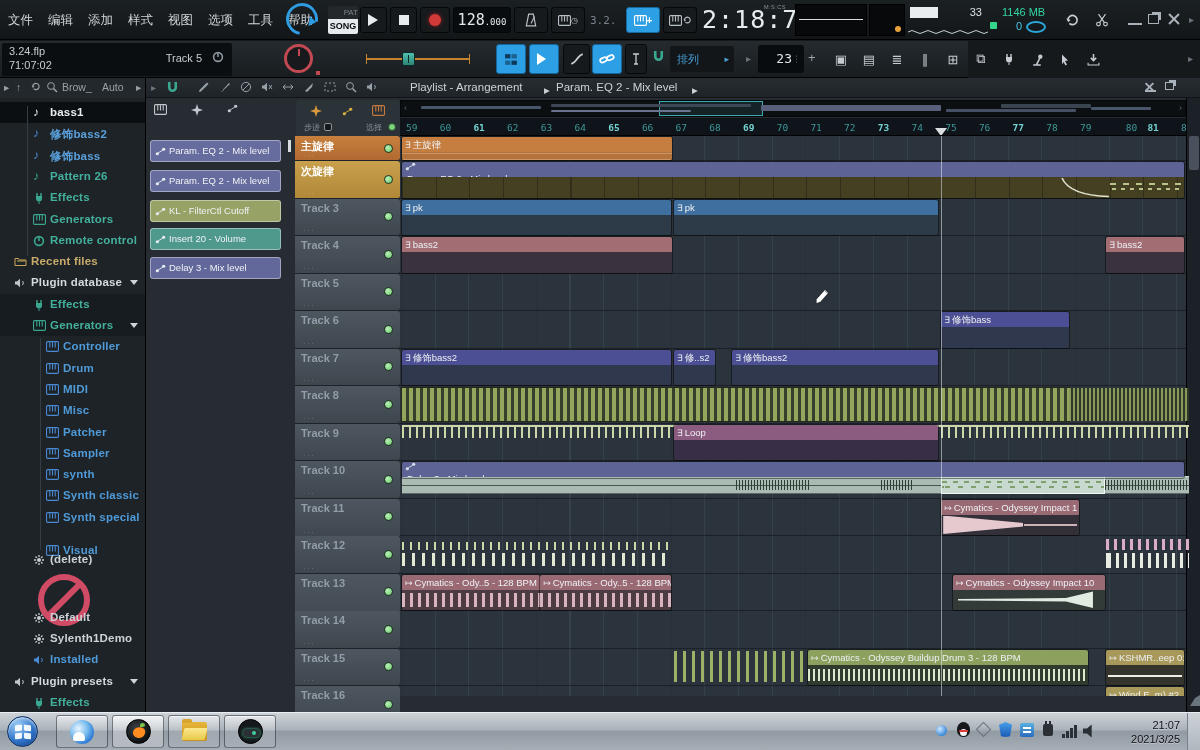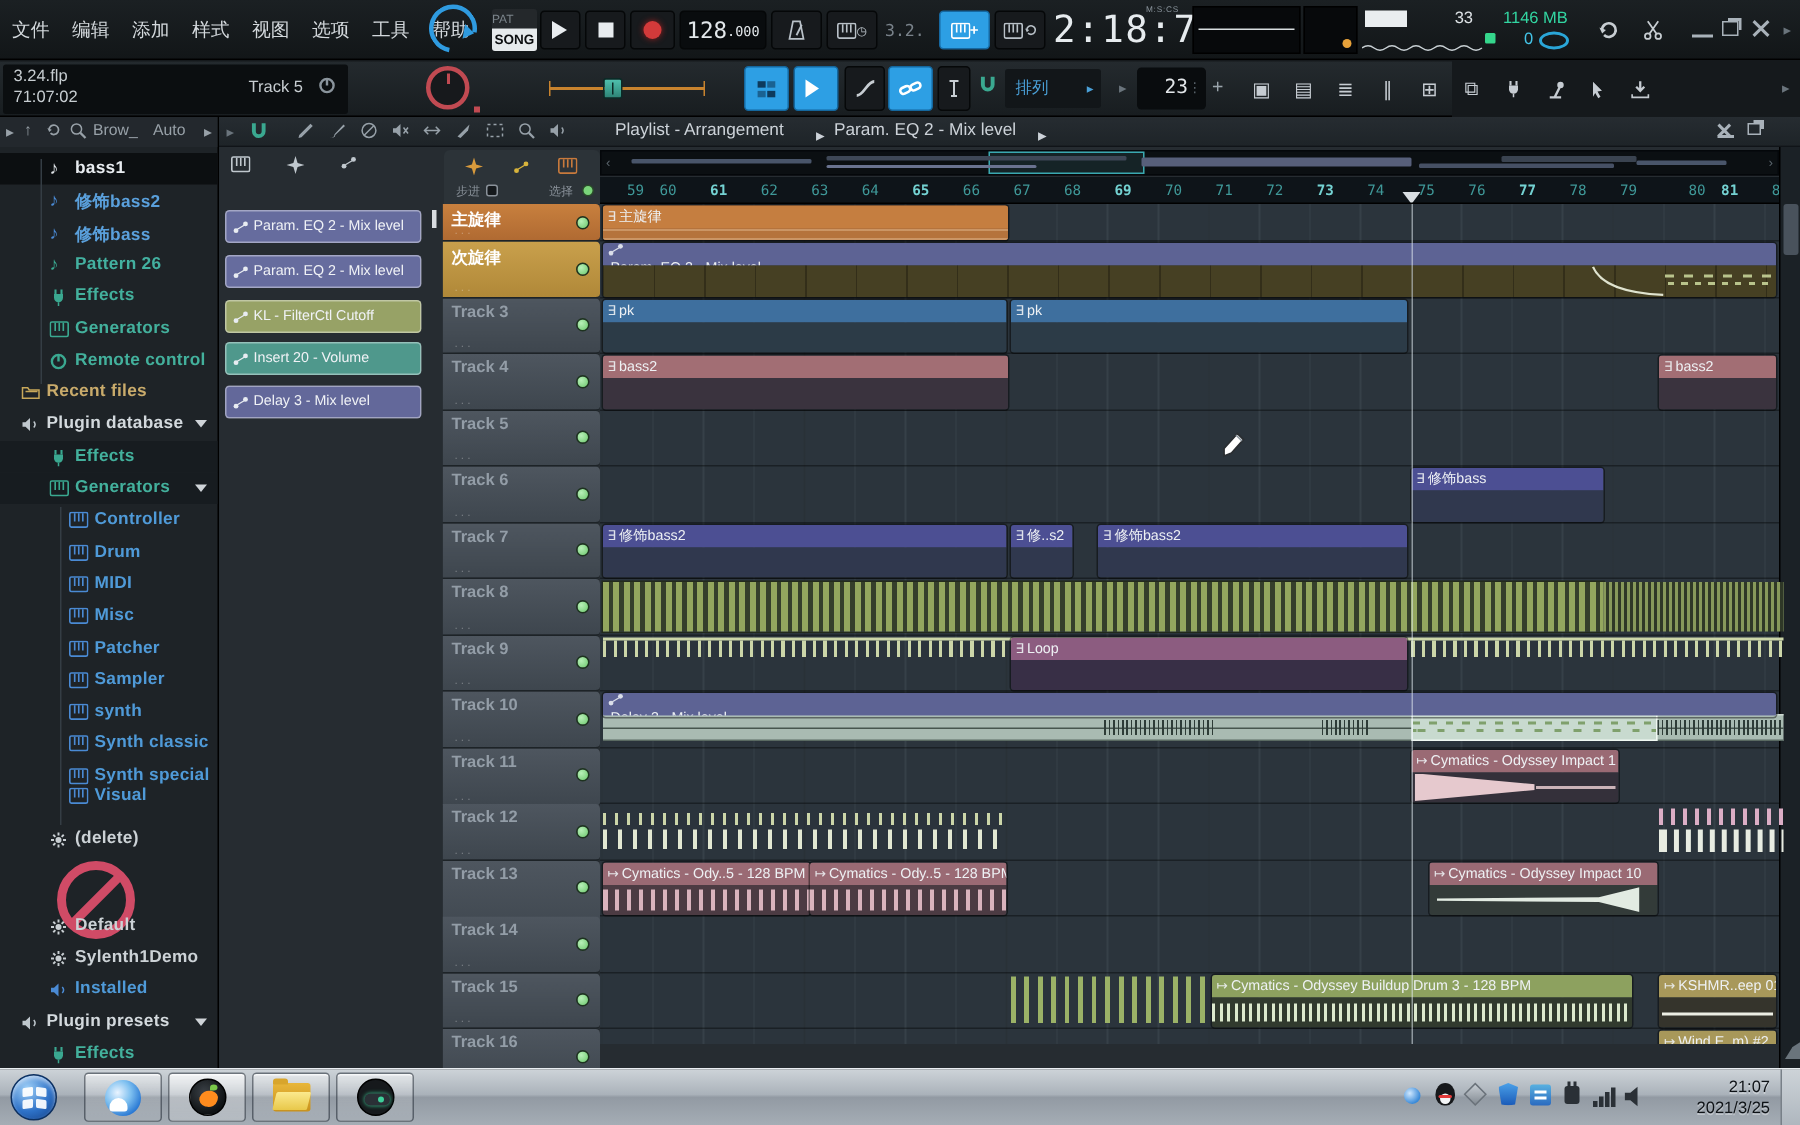--- a/index.html
+++ b/index.html
@@ -10,21 +10,21 @@
 
 
 #titlebar{position:absolute;left:0;top:0;width:1200px;height:40px;
   background:linear-gradient(#1b2023,#121618);border-bottom:1px solid #000}
 #menu{position:absolute;left:8px;top:0;height:40px;display:flex;align-items:center;gap:15px}
 #menu .mi{color:#d3d8dc;font-size:12.5px;cursor:default}
 #spinner{position:absolute;left:286px;top:3px;width:32px;height:32px;border-radius:50%;
   border:3px solid #2f9be0;border-bottom-color:transparent;transform:rotate(-35deg)}
 #spinner:after{content:'';position:absolute;right:-2px;bottom:-2px;border:5px solid transparent;border-left:7px solid #2f9be0;transform:rotate(45deg)}
 #patsong{position:absolute;left:328px;top:6px;width:30px;height:28px}
-#pat{height:13px;background:#24282b;color:#7b848b;font-size:8px;text-align:left;line-height:13px;border-radius:2px 2px 0 0}
+#pat{height:13px;background:#24282b;color:#7b848b;font-size:8px;text-align:right;line-height:13px;border-radius:2px 2px 0 0}
 #song{height:15px;background:#e6eaec;color:#0b0d0f;font-weight:bold;font-size:9px;text-align:center;line-height:15px;border-radius:0 0 2px 2px}
 .tbtn{position:absolute;top:7px;height:26px;background:#171a1d;border:1px solid #050708;border-radius:3px;display:flex;align-items:center;justify-content:center}
 #play{left:360px;width:27px}#play .tri{width:0;height:0;border:6px solid transparent;border-left:10px solid #e8ecef;margin-left:4px}
 #stop{left:390px;width:27px}#stop .sq{width:10px;height:10px;background:#e8ecef}
 #rec{left:420px;width:30px}#rec .dot{width:12px;height:12px;border-radius:50%;background:#d23a3a;box-shadow:0 0 4px #a02020}
 #tempo{left:453px;width:58px;background:#090c0e;color:#e2e7ea;font-family:"DejaVu Sans Mono",monospace}
 #tempo-int{font-size:15px}#tempo-dec{font-size:9px;margin-top:4px}
 #metronome{left:514px;width:34px}
 #waitbtn{left:551px;width:34px}
 #pos{position:absolute;left:590px;top:14px;color:#79828a;font-size:11px;font-family:"DejaVu Sans Mono",monospace}
@@ -608,21 +608,21 @@
         </div>
         <div class="brow" style="position: absolute; top: 408.7px; height: 21.3px;">
           <span style="position: absolute; left: 46px; top: 5px;">
             <svg width="13" height="11" viewBox="0 0 12 10">
               <rect x="0.5" y="0.5" width="11" height="9" rx="1" fill="none" stroke="#4a8ad4"></rect>
               <path d="M3.5 1v5M6 1v5M8.5 1v5" stroke="#4a8ad4"></path>
             </svg>
           </span>
           <span class="lb" style="left: 63px; color: rgb(79, 154, 216);">Synth special</span>
         </div>
-        <div class="brow" style="position: absolute; top: 422px; height: 21.3px;">
+        <div class="brow" style="position: absolute; top: 442px; height: 21.3px;">
           <span style="position: absolute; left: 46px; top: 5px;">
             <svg width="13" height="11" viewBox="0 0 12 10">
               <rect x="0.5" y="0.5" width="11" height="9" rx="1" fill="none" stroke="#4a8ad4"></rect>
               <path d="M3.5 1v5M6 1v5M8.5 1v5" stroke="#4a8ad4"></path>
             </svg>
           </span>
           <span class="lb" style="left: 63px; color: rgb(79, 154, 216);">Visual</span>
         </div>
         <div class="brow" style="position: absolute; top: 451.3px; height: 21.3px;">
           <span style="position: absolute; left: 33px; top: 5px;">
@@ -810,21 +810,21 @@
     <div class="seg" style="position: absolute; left: 20px; top: 5px; width: 120px; height: 3px; background: rgb(73, 85, 106);"></div>
         <div class="seg" style="position: absolute; left: 150px; top: 3px; width: 200px; height: 3px; background: rgb(62, 71, 86);"></div>
         <div class="seg" style="position: absolute; left: 150px; top: 9px; width: 140px; height: 2px; background: rgb(106, 115, 144);"></div>
         <div class="seg" style="position: absolute; left: 360px; top: 4px; width: 180px; height: 6px; background: rgb(87, 95, 122);"></div>
         <div class="seg" style="position: absolute; left: 545px; top: 8px; width: 130px; height: 3px; background: rgb(70, 80, 100);"></div>
         <div class="seg" style="position: absolute; left: 600px; top: 3px; width: 90px; height: 4px; background: rgb(58, 67, 80);"></div>
         <div class="seg" style="position: absolute; left: 690px; top: 6px; width: 60px; height: 3px; background: rgb(73, 85, 106);"></div>
       </div>
 
     <div id="ruler">
-        <span class="num" style="left: 18px;">59</span>
+        <span class="num" style="left: 6px;">59</span>
         <span class="num" style="left: 39.7px;">60</span>
         <span class="num b4" style="left: 73.4px;">61</span>
         <span class="num" style="left: 107.1px;">62</span>
         <span class="num" style="left: 140.8px;">63</span>
         <span class="num" style="left: 174.5px;">64</span>
         <span class="num b4" style="left: 208.2px;">65</span>
         <span class="num" style="left: 241.9px;">66</span>
         <span class="num" style="left: 275.6px;">67</span>
         <span class="num" style="left: 309.3px;">68</span>
         <span class="num b4" style="left: 343px;">69</span>

